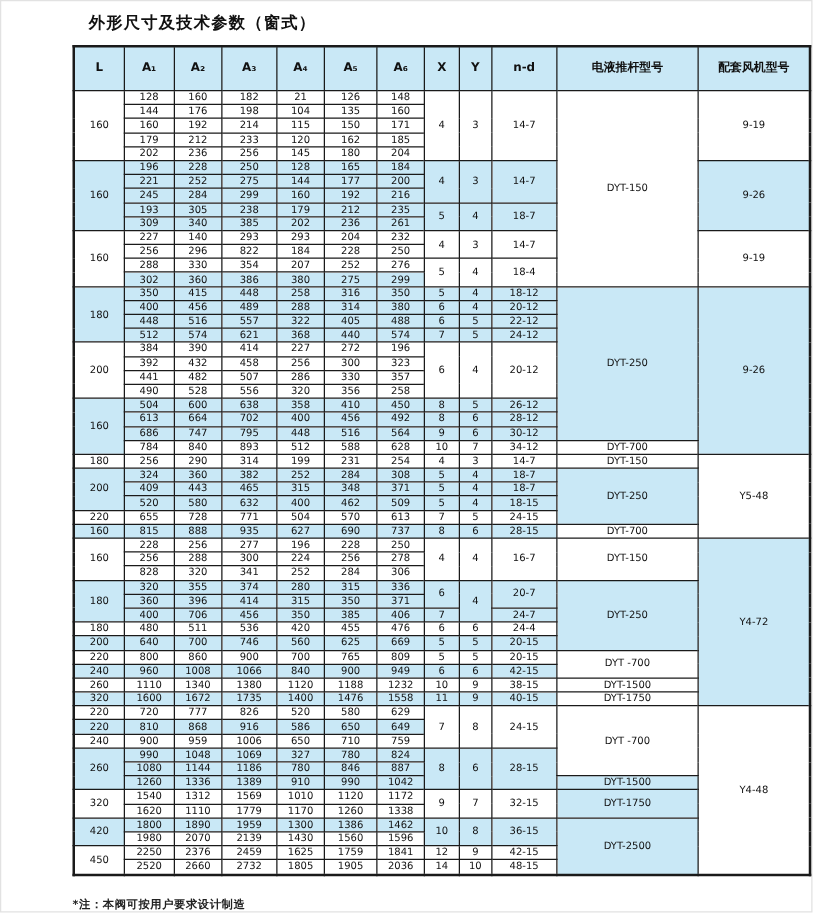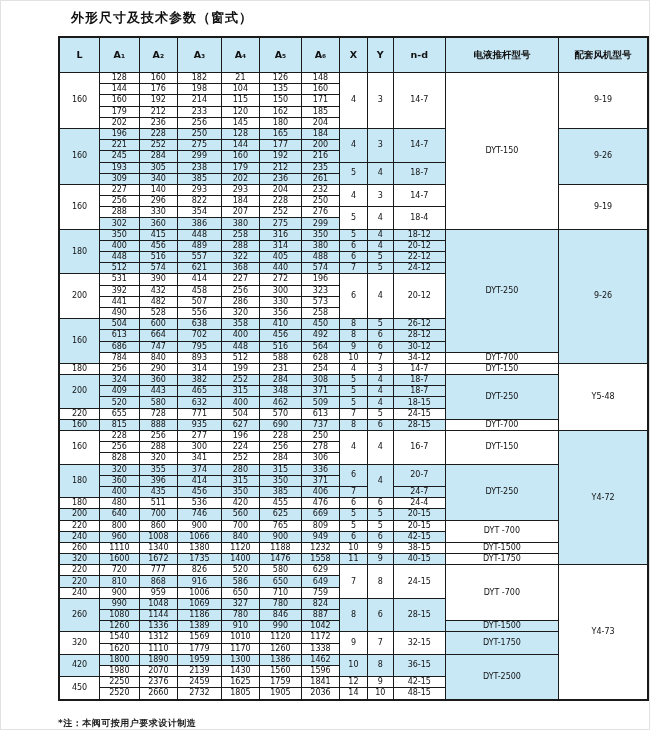--- a/index.html
+++ b/index.html
@@ -248,21 +248,21 @@
           <td class="shade">621</td>
           <td class="shade">368</td>
           <td class="shade">440</td>
           <td class="shade">574</td>
           <td class="shade">7</td>
           <td class="shade">5</td>
           <td class="shade">24-12</td>
         </tr>
         <tr>
           <td rowspan="4">200</td>
-          <td>531</td>
+          <td>384</td>
           <td>390</td>
           <td>414</td>
           <td>227</td>
           <td>272</td>
           <td>196</td>
           <td rowspan="4">6</td>
           <td rowspan="4">4</td>
           <td rowspan="4">20-12</td>
         </tr>
         <tr>
@@ -272,21 +272,21 @@
           <td>256</td>
           <td>300</td>
           <td>323</td>
         </tr>
         <tr>
           <td>441</td>
           <td>482</td>
           <td>507</td>
           <td>286</td>
           <td>330</td>
-          <td>573</td>
+          <td>357</td>
         </tr>
         <tr>
           <td>490</td>
           <td>528</td>
           <td>556</td>
           <td>320</td>
           <td>356</td>
           <td>258</td>
         </tr>
         <tr>
@@ -455,21 +455,21 @@
         <tr>
           <td class="shade">360</td>
           <td class="shade">396</td>
           <td class="shade">414</td>
           <td class="shade">315</td>
           <td class="shade">350</td>
           <td class="shade">371</td>
         </tr>
         <tr>
           <td class="shade">400</td>
-          <td class="shade">435</td>
+          <td class="shade">706</td>
           <td class="shade">456</td>
           <td class="shade">350</td>
           <td class="shade">385</td>
           <td class="shade">406</td>
           <td class="shade">7</td>
           <td class="shade">24-7</td>
         </tr>
         <tr>
           <td>180</td>
           <td>480</td>
@@ -550,21 +550,21 @@
           <td>720</td>
           <td>777</td>
           <td>826</td>
           <td>520</td>
           <td>580</td>
           <td>629</td>
           <td rowspan="3">7</td>
           <td rowspan="3">8</td>
           <td rowspan="3">24-15</td>
           <td rowspan="5">DYT -700</td>
-          <td rowspan="12">Y4-73</td>
+          <td rowspan="12">Y4-48</td>
         </tr>
         <tr>
           <td class="shade">220</td>
           <td class="shade">810</td>
           <td class="shade">868</td>
           <td class="shade">916</td>
           <td class="shade">586</td>
           <td class="shade">650</td>
           <td class="shade">649</td>
         </tr>

